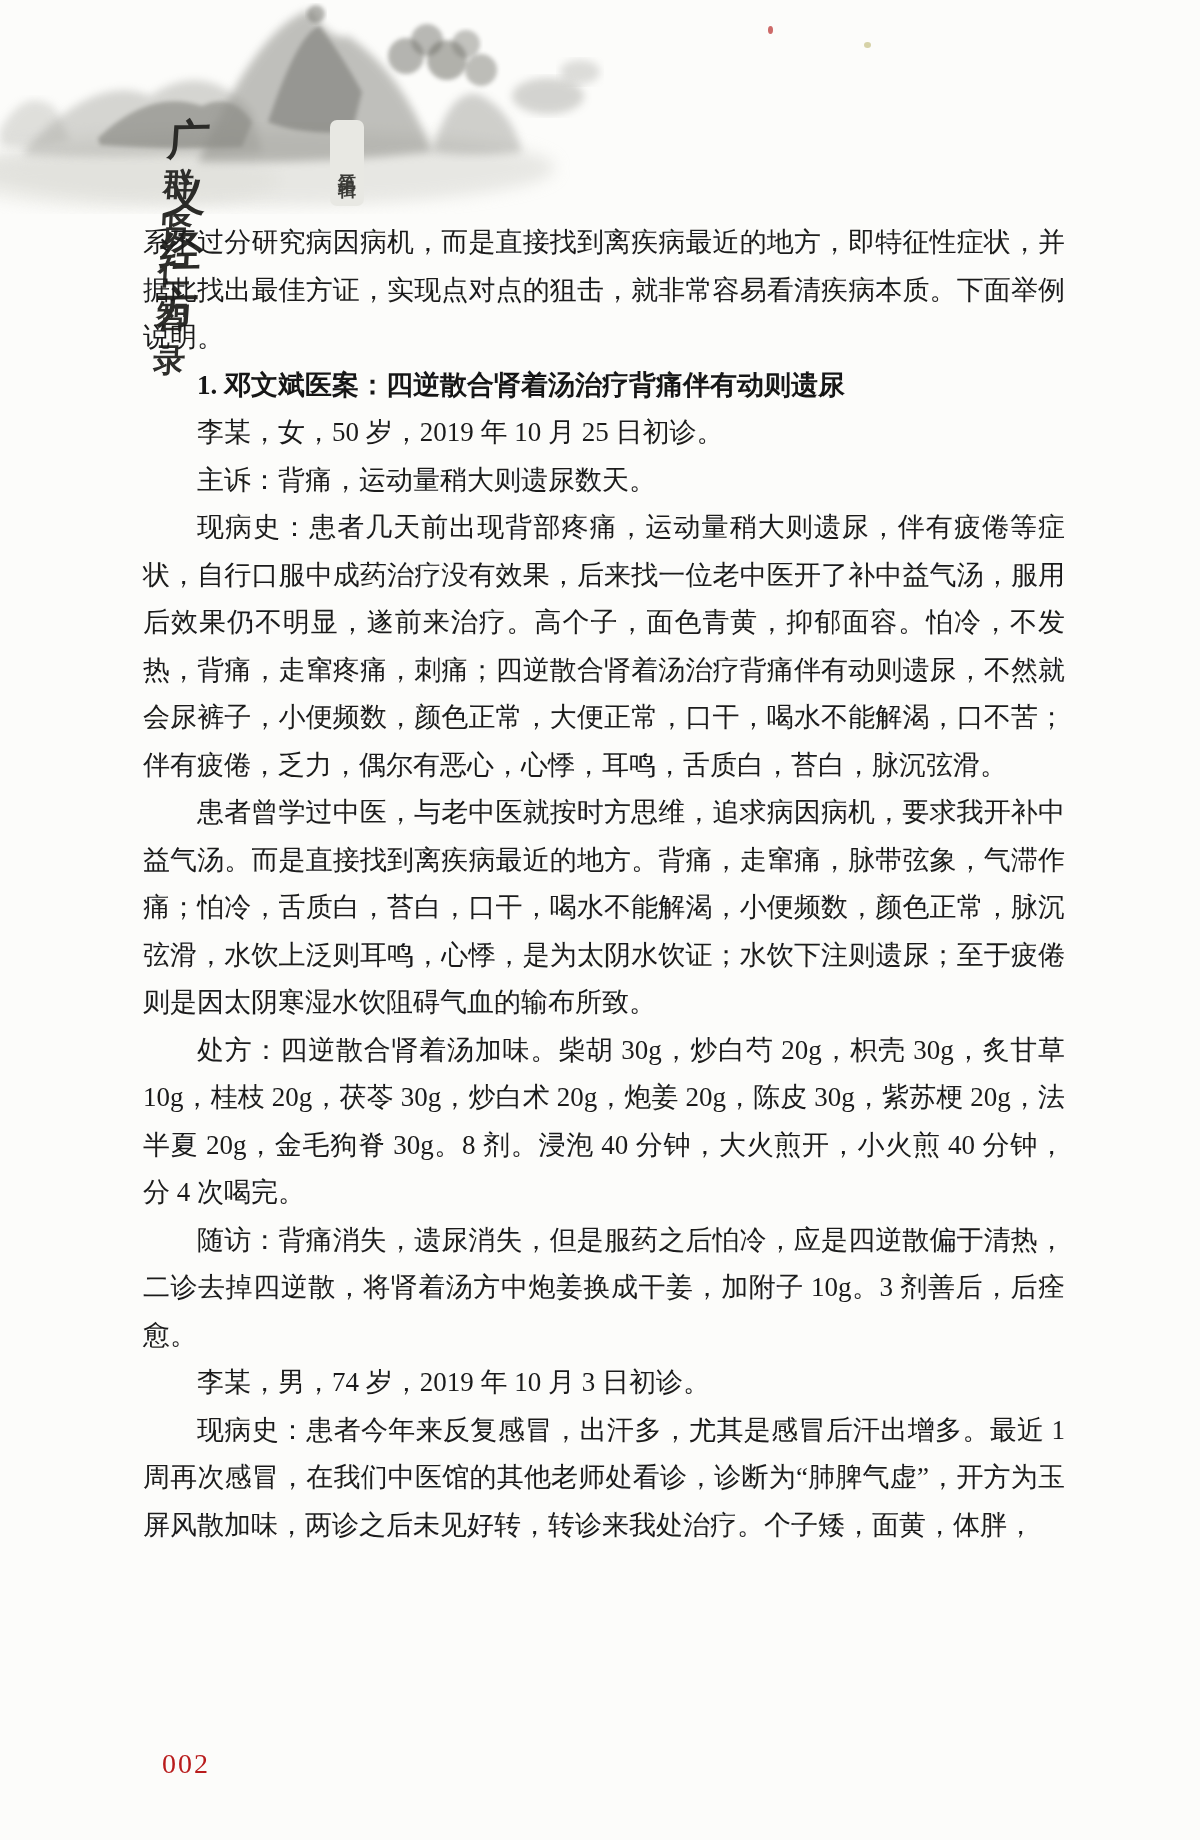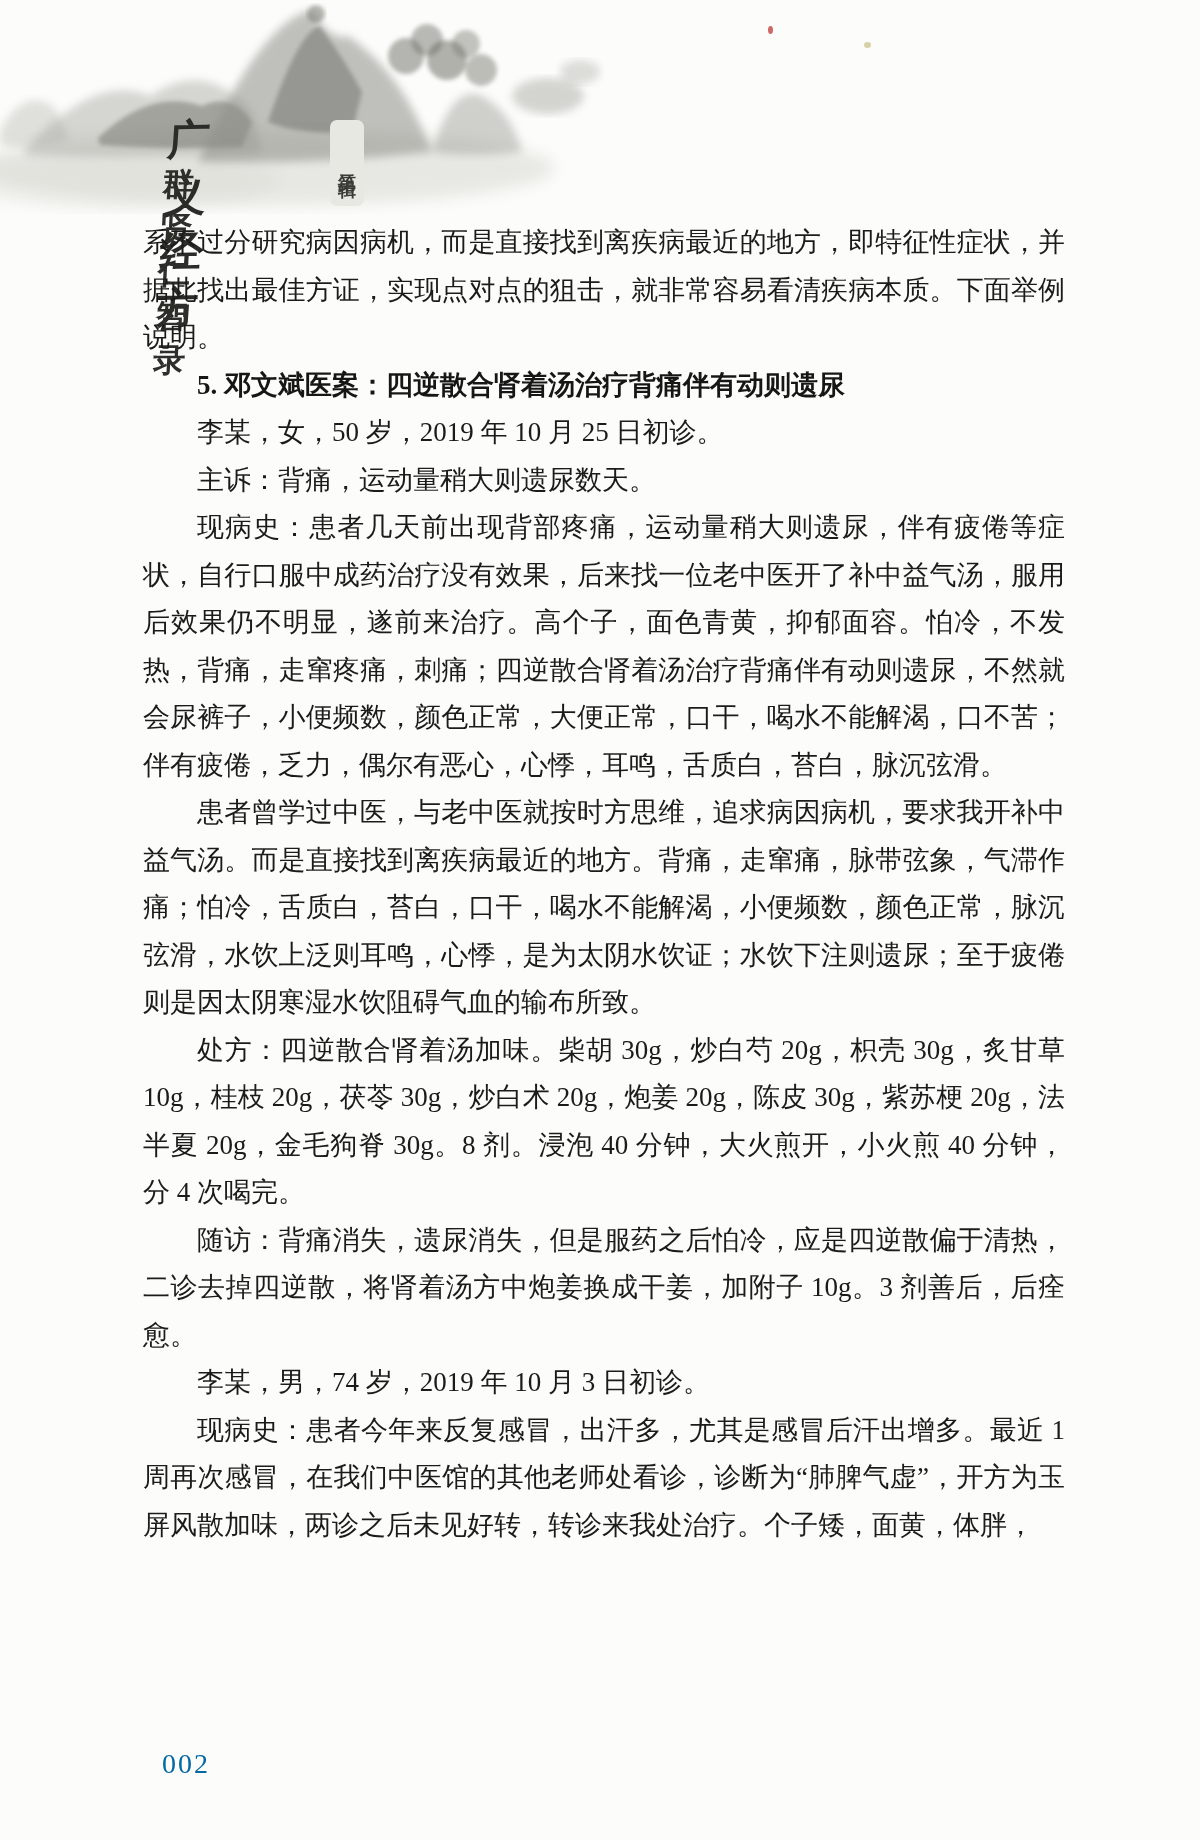--- a/index.html
+++ b/index.html
@@ -70,21 +70,21 @@
   .content p { margin:0; text-indent:2em; }
   .content p.no-indent { text-indent:0; }
   .content p.heading {
     font-weight:bold;
     color:#161616;
   }
 
   
   .page-number {
     position:absolute; left:162px; top:1748px;
-    font-size:28px; letter-spacing:2px; color:#0369a1;
+    font-size:28px; letter-spacing:2px; color:#b91c1c;
   }
 </style>
 </head>
 <body>
 
 <div class="page">
 
   <svg class="painting" viewBox="0 0 640 215" xmlns="http://www.w3.org/2000/svg">
     <defs>
       <filter id="b2">
@@ -126,21 +126,21 @@
     <div class="title1">广义经方</div>
     <div class="title2">群贤仁智录</div>
     <div class="badge">第二辑</div>
   </div>
 
   <div class="speck-red"></div>
   <div class="speck-yellow"></div>
 
   <main class="content">
     <p class="no-indent">系不过分研究病因病机，而是直接找到离疾病最近的地方，即特征性症状，并据此找出最佳方证，实现点对点的狙击，就非常容易看清疾病本质。下面举例说明。</p>
-    <p class="heading">5. 邓文斌医案：四逆散合肾着汤治疗背痛伴有动则遗尿</p>
+    <p class="heading">1. 邓文斌医案：四逆散合肾着汤治疗背痛伴有动则遗尿</p>
     <p>李某，女，50 岁，2019 年 10 月 25 日初诊。</p>
     <p>主诉：背痛，运动量稍大则遗尿数天。</p>
     <p>现病史：患者几天前出现背部疼痛，运动量稍大则遗尿，伴有疲倦等症状，自行口服中成药治疗没有效果，后来找一位老中医开了补中益气汤，服用后效果仍不明显，遂前来治疗。高个子，面色青黄，抑郁面容。怕冷，不发热，背痛，走窜疼痛，刺痛；四逆散合肾着汤治疗背痛伴有动则遗尿，不然就会尿裤子，小便频数，颜色正常，大便正常，口干，喝水不能解渴，口不苦；伴有疲倦，乏力，偶尔有恶心，心悸，耳鸣，舌质白，苔白，脉沉弦滑。</p>
     <p>患者曾学过中医，与老中医就按时方思维，追求病因病机，要求我开补中益气汤。而是直接找到离疾病最近的地方。背痛，走窜痛，脉带弦象，气滞作痛；怕冷，舌质白，苔白，口干，喝水不能解渴，小便频数，颜色正常，脉沉弦滑，水饮上泛则耳鸣，心悸，是为太阴水饮证；水饮下注则遗尿；至于疲倦则是因太阴寒湿水饮阻碍气血的输布所致。</p>
     <p>处方：四逆散合肾着汤加味。柴胡 30g，炒白芍 20g，枳壳 30g，炙甘草 10g，桂枝 20g，茯苓 30g，炒白术 20g，炮姜 20g，陈皮 30g，紫苏梗 20g，法半夏 20g，金毛狗脊 30g。8 剂。浸泡 40 分钟，大火煎开，小火煎 40 分钟，分 4 次喝完。</p>
     <p>随访：背痛消失，遗尿消失，但是服药之后怕冷，应是四逆散偏于清热，二诊去掉四逆散，将肾着汤方中炮姜换成干姜，加附子 10g。3 剂善后，后痊愈。</p>
     <p>李某，男，74 岁，2019 年 10 月 3 日初诊。</p>
     <p>现病史：患者今年来反复感冒，出汗多，尤其是感冒后汗出增多。最近 1 周再次感冒，在我们中医馆的其他老师处看诊，诊断为“肺脾气虚”，开方为玉屏风散加味，两诊之后未见好转，转诊来我处治疗。个子矮，面黄，体胖，</p>
   </main>
 

